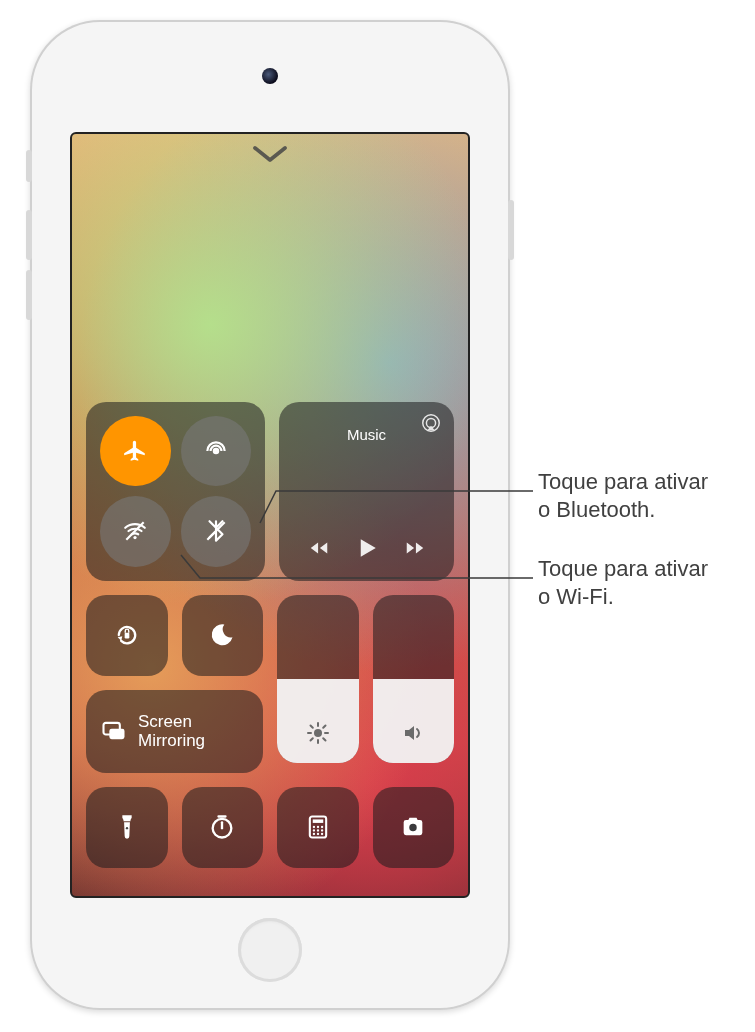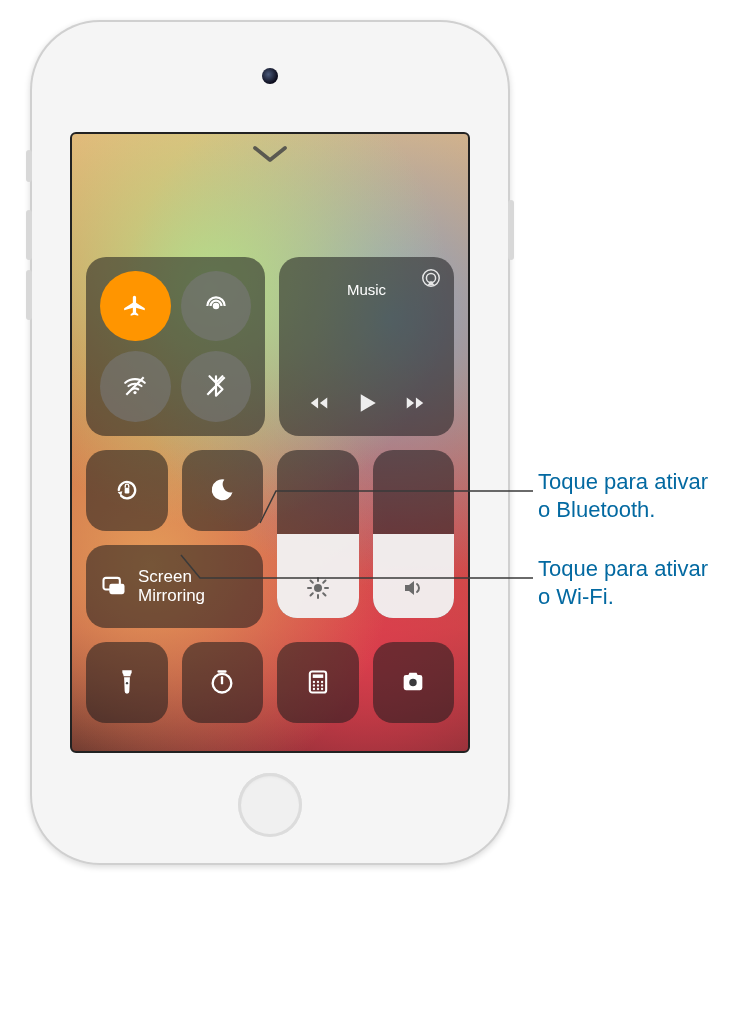--- a/index.html
+++ b/index.html
@@ -12,21 +12,21 @@
     position: relative;
     overflow: hidden;
   }
 
   
   .device {
     position: absolute;
     left: 30px;
     top: 20px;
     width: 480px;
-    height: 845px;
+    height: 990px;
     border-radius: 70px;
     background: #f5f5f5;
     box-shadow: inset 0 0 0 2px #d0d0d0, 0 2px 6px rgba(0,0,0,0.15);
   }
   .camera {
     position: absolute;
     top: 48px;
     left: 50%;
     transform: translateX(-50%);
     width: 16px;
@@ -163,21 +163,21 @@
   }
   .slidercol {
     width: calc((100% - 14px)/2);
     display:flex; gap:14px;
   }
 
   
   .callout {
     position:absolute;
     font-size:22px;
-    color:#0369a1;
+    color:#404040;
     line-height:1.25;
   }
 
   svg { display:block; }
   .ico { width:28px; height:28px; }
 </style>
 </head>
 <body>
 
 <div class="device">

